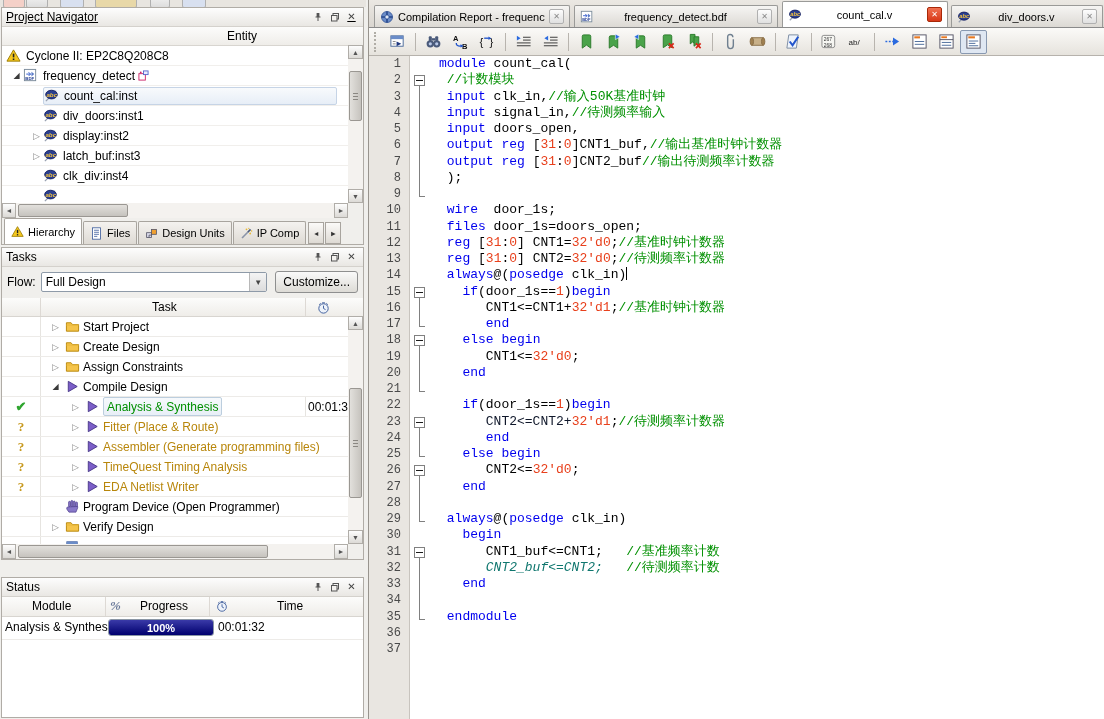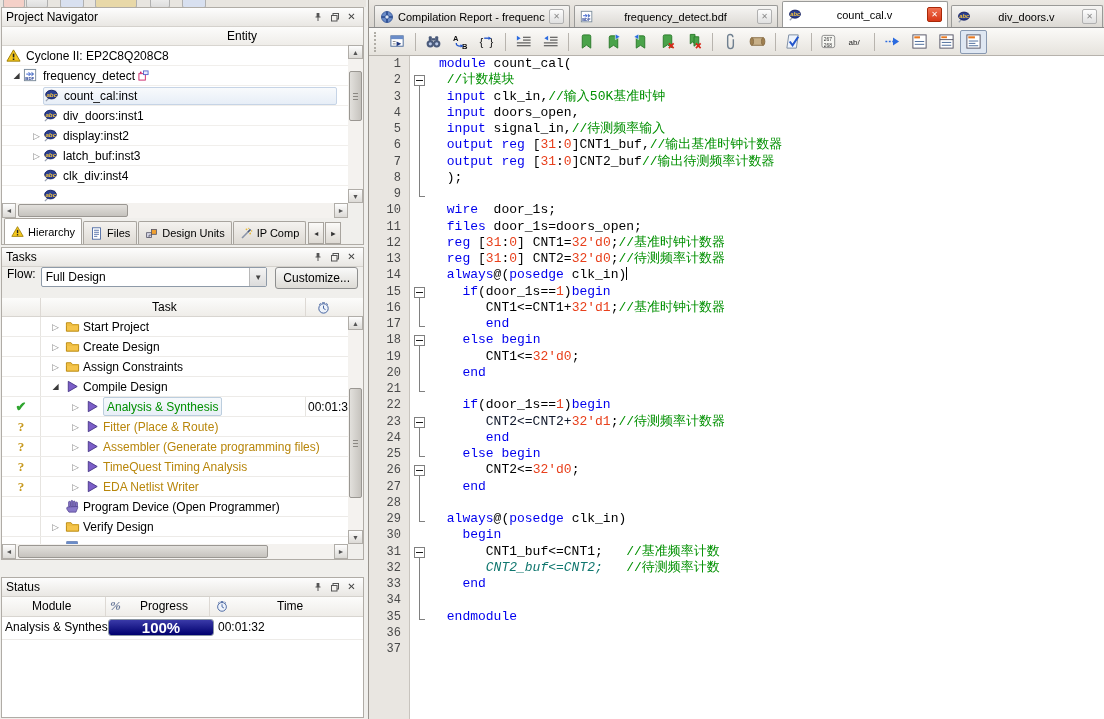--- a/index.html
+++ b/index.html
@@ -33,21 +33,21 @@
            background:linear-gradient(#f8fafc,#e7eef7);box-sizing:border-box;}
   .pntabs{position:absolute;left:0;right:0;bottom:0;height:26px;display:flex;align-items:flex-end;background:#f0efec;padding-left:2px;box-sizing:border-box;}
   .pntab{height:22px;display:flex;align-items:center;padding:0 6px;font-size:11px;border:1px solid #a8a49e;border-bottom:none;
          border-radius:2px 2px 0 0;background:linear-gradient(#f4f2ef,#dedad4);margin-right:1px;white-space:nowrap;overflow:hidden;}
   .pntab.active{height:25px;background:#fff;}
   .pntab .icon{margin-right:4px;}
   .pntab .icon svg{width:13px;height:13px;}
   .pnnav{width:14px;height:20px;border:1px solid #a8a49e;background:linear-gradient(#fbfaf8,#dedad4);
          display:flex;align-items:center;justify-content:center;font-size:8px;color:#333;margin-left:1px;}
   
-  .flowrow{height:30px;display:flex;padding:0 5px;box-sizing:border-box;}
+  .flowrow{height:30px;display:flex;align-items:center;padding:0 5px;box-sizing:border-box;}
   .flowrow .flbl{margin-right:5px;}
   .combo{width:246px;height:20px;border:1px solid #8e9aa8;border-radius:2px;background:#fff;display:flex;align-items:center;box-sizing:border-box;}
   .combo .val{flex:1;padding-left:4px;}
   .combo .drop{width:16px;height:100%;display:flex;align-items:center;justify-content:center;font-size:8px;color:#444;
                background:linear-gradient(#f4f4f4,#dcdcdc);border-left:1px solid #b8b8b8;}
   .btn{height:20px;padding:0 7px;border:1px solid #8e8f8f;border-radius:3px;background:linear-gradient(#f9f9f9,#dddbd6);
        display:flex;align-items:center;font-size:12px;margin-left:8px;}
   .ttable{position:absolute;left:0;right:0;top:50px;bottom:0;background:#fff;overflow:hidden;}
   .thead{position:relative;height:18px;background:linear-gradient(#fcfcfb,#efede9);border-bottom:1px solid #d8d5d0;}
   .krow{height:20px;display:flex;align-items:center;border-bottom:1px solid #edebe8;box-sizing:border-box;position:relative;}
@@ -62,21 +62,21 @@
        background:linear-gradient(#f6f9fc,#e8eff7);}
   
   .sbody{position:absolute;left:0;right:0;top:19px;bottom:0;background:#fff;overflow:hidden;}
   .shead{position:relative;height:19px;background:linear-gradient(#fcfcfb,#efede9);border-bottom:1px solid #d8d5d0;}
   .shead .lbl{position:absolute;top:2px;font-size:12px;}
   .vline{position:absolute;top:0;bottom:0;width:1px;background:#ddd9d4;}
   .pct{font-family:"Liberation Serif",serif;font-style:italic;font-weight:bold;color:#6a7a9a;font-size:13px;}
   .srow{position:relative;height:22px;border-bottom:1px solid #edebe8;}
   .pbar{position:absolute;left:106px;top:2px;width:106px;height:17px;border:1px solid #8a96a4;border-radius:3px;background:#fff;overflow:hidden;box-sizing:border-box;}
   .pfill{height:100%;background:linear-gradient(#3a3aa8,#00006e);display:flex;align-items:center;justify-content:center;
-         color:#fff;font-weight:bold;font-size:15px;}
+         color:#fff;font-weight:bold;font-size:11px;}
   
   #editor{position:absolute;left:368px;top:0;width:736px;height:719px;border-left:1px solid #98948e;box-sizing:border-box;}
   #tabbar{position:relative;height:28px;background:linear-gradient(#ebe8e3,#dad6d0);border-bottom:1px solid #8a8a8a;box-sizing:border-box;}
   .etab{position:absolute;bottom:0;height:22px;display:flex;align-items:center;padding:0 5px;box-sizing:border-box;
         border:1px solid #9a9a98;border-bottom:none;border-radius:2px 2px 0 0;background:linear-gradient(#f6f5f3,#dcd9d4);font-size:11px;}
   .etab.active{height:26px;background:#fff;}
   .etab .icon{margin-right:4px;}
   .etab .icon svg{width:14px;height:14px;}
   .etab .lbl{flex:1;text-align:center;white-space:nowrap;overflow:hidden;}
   .tclose{width:13px;height:13px;margin-left:4px;border:1px solid #b0b0b0;border-radius:2px;background:linear-gradient(#fdfdfd,#e0e0e0);
@@ -112,21 +112,21 @@
 
 <div id="topstrip">
   <div class="frag" style="left:3px;width:20px;background:#f4d0c8;"></div>
   <div class="frag" style="left:26px;width:20px;"></div>
   <div class="frag" style="left:60px;width:22px;background:#d8e0f0;"></div>
   <div class="frag" style="left:95px;width:40px;background:#e8d8a8;"></div>
   <div class="frag" style="left:150px;width:18px;"></div>
   <div class="frag" style="left:182px;width:22px;background:#d8e0f0;"></div>
 </div>
 
-<div class="panel" id="pn" style="top:7px;height:238px;">
+<div class="panel" id="pn" style="top:7px;height:238px;text-decoration:underline;">
   <div class="titlebar">
     <span class="t">Project Navigator</span>
     <span class="tbtn">
         <svg viewBox="0 0 10 10">
           <rect x="3.6" y="1" width="2.8" height="4" fill="#555"></rect>
           <path d="M2.5 5 h5 M5 5 v4" stroke="#555" stroke-width="1" fill="none"></path>
         </svg>
       </span>
     <span class="tbtn">
         <svg viewBox="0 0 10 10" fill="none" stroke="#555">
@@ -905,22 +905,22 @@
         <div class="fcell">
           <span class="fcorner"></span>
         </div>
         <div class="fcell"></div>
         <div class="fcell"></div>
       </div>
     <div id="code">
         <div class="cln"><span style="color: rgb(0, 0, 238);">module</span><span style="color: rgb(0, 0, 0);"> count_cal(</span></div>
         <div class="cln"><span style="color: rgb(0, 144, 0);"> //计数模块</span></div>
         <div class="cln"><span style="color: rgb(0, 0, 238);"> input</span><span style="color: rgb(0, 0, 0);"> clk_in,</span><span style="color: rgb(0, 144, 0);">//输入50K基准时钟</span></div>
+        <div class="cln"><span style="color: rgb(0, 0, 238);"> input</span><span style="color: rgb(0, 0, 0);"> signal_in,</span><span style="color: rgb(0, 144, 0);">//待测频率输入</span></div>
         <div class="cln"><span style="color: rgb(0, 0, 238);"> input</span><span style="color: rgb(0, 0, 0);"> doors_open,</span></div>
-        <div class="cln"><span style="color: rgb(0, 0, 238);"> input</span><span style="color: rgb(0, 0, 0);"> signal_in,</span><span style="color: rgb(0, 144, 0);">//待测频率输入</span></div>
         <div class="cln"><span style="color: rgb(0, 0, 238);"> output</span><span style="color: rgb(0, 0, 0);"> </span><span style="color: rgb(0, 0, 238);">reg</span><span style="color: rgb(0, 0, 0);"> [</span><span style="color: rgb(232, 64, 28);">31</span><span style="color: rgb(0, 0, 0);">:</span><span style="color: rgb(232, 64, 28);">0</span><span style="color: rgb(0, 0, 0);">]CNT1_buf,</span><span style="color: rgb(0, 144, 0);">//输出基准时钟计数器</span></div>
         <div class="cln"><span style="color: rgb(0, 0, 238);"> output</span><span style="color: rgb(0, 0, 0);"> </span><span style="color: rgb(0, 0, 238);">reg</span><span style="color: rgb(0, 0, 0);"> [</span><span style="color: rgb(232, 64, 28);">31</span><span style="color: rgb(0, 0, 0);">:</span><span style="color: rgb(232, 64, 28);">0</span><span style="color: rgb(0, 0, 0);">]CNT2_buf</span><span style="color: rgb(0, 144, 0);">//输出待测频率计数器</span></div>
         <div class="cln"><span style="color: rgb(0, 0, 0);"> );</span></div>
         <div class="cln"></div>
         <div class="cln"><span style="color: rgb(0, 0, 238);"> wire</span><span style="color: rgb(0, 0, 0);">  door_1s;</span></div>
         <div class="cln"><span style="color: rgb(0, 0, 238);"> files</span><span style="color: rgb(0, 0, 0);"> door_1s=doors_open;</span></div>
         <div class="cln"><span style="color: rgb(0, 0, 238);"> reg</span><span style="color: rgb(0, 0, 0);"> [</span><span style="color: rgb(232, 64, 28);">31</span><span style="color: rgb(0, 0, 0);">:</span><span style="color: rgb(232, 64, 28);">0</span><span style="color: rgb(0, 0, 0);">] CNT1=</span><span style="color: rgb(232, 64, 28);">32'd0</span><span style="color: rgb(0, 0, 0);">;</span><span style="color: rgb(0, 144, 0);">//基准时钟计数器</span></div>
         <div class="cln"><span style="color: rgb(0, 0, 238);"> reg</span><span style="color: rgb(0, 0, 0);"> [</span><span style="color: rgb(232, 64, 28);">31</span><span style="color: rgb(0, 0, 0);">:</span><span style="color: rgb(232, 64, 28);">0</span><span style="color: rgb(0, 0, 0);">] CNT2=</span><span style="color: rgb(232, 64, 28);">32'd0</span><span style="color: rgb(0, 0, 0);">;</span><span style="color: rgb(0, 144, 0);">//待测频率计数器</span></div>
         <div class="cln"><span style="color: rgb(0, 0, 238);"> always</span><span style="color: rgb(0, 0, 0);">@(</span><span style="color: rgb(0, 0, 238);">posedge</span><span style="color: rgb(0, 0, 0);"> clk_in)</span><span class="cursor"></span></div>
         <div class="cln"><span style="color: rgb(0, 0, 0);">   </span><span style="color: rgb(0, 0, 238);">if</span><span style="color: rgb(0, 0, 0);">(door_1s==</span><span style="color: rgb(232, 64, 28);">1</span><span style="color: rgb(0, 0, 0);">)</span><span style="color: rgb(0, 0, 238);">begin</span></div>

